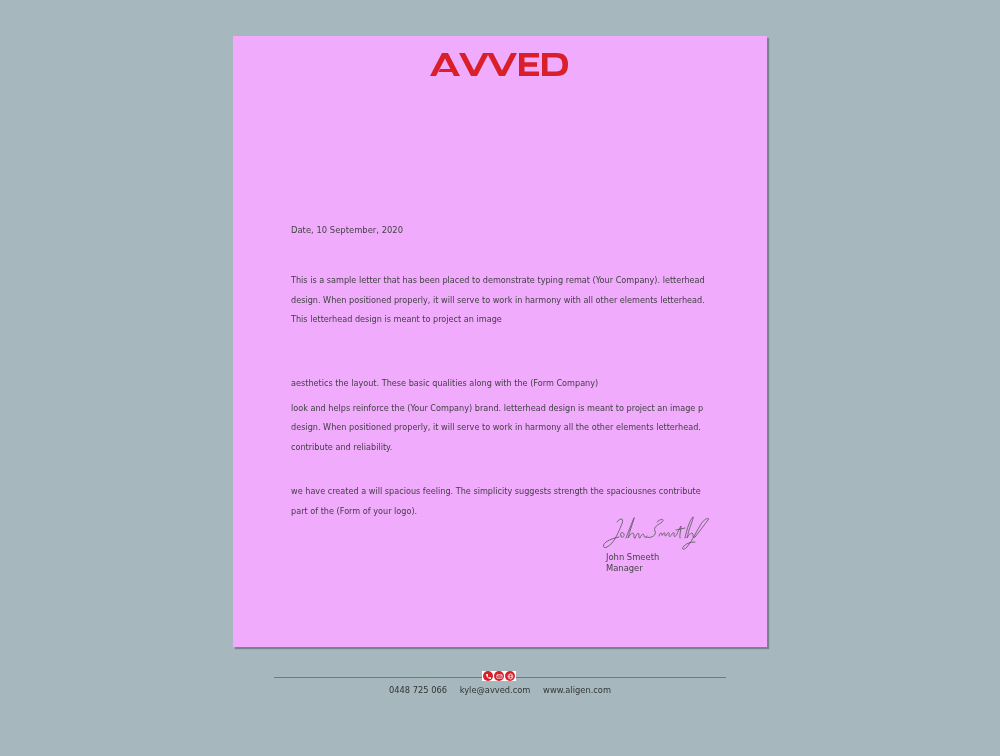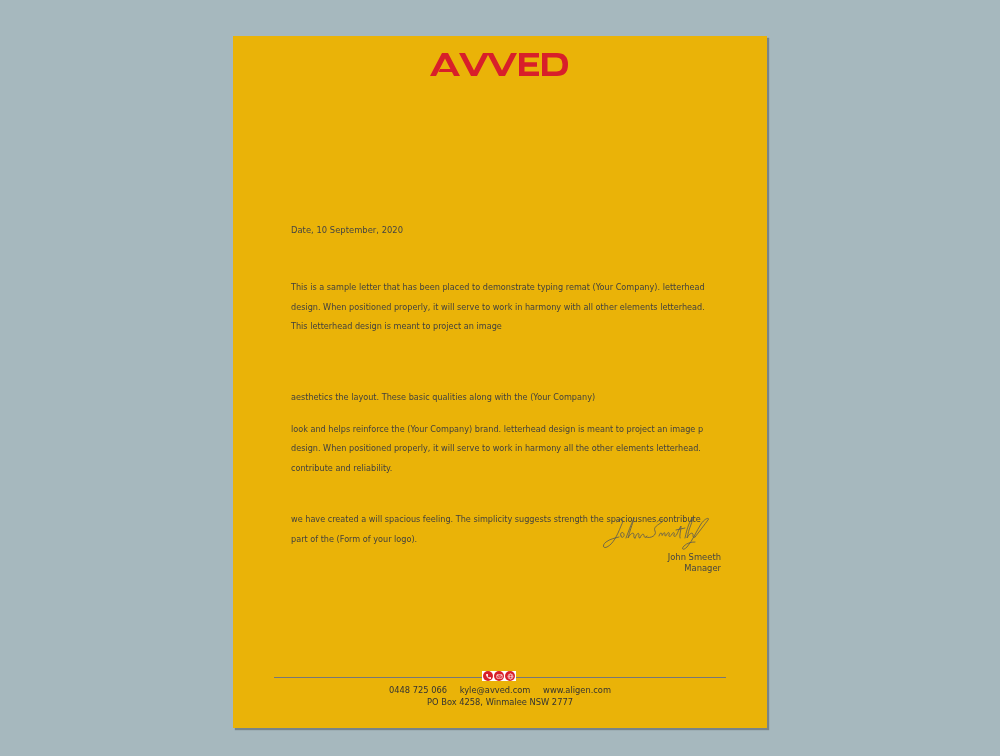--- a/index.html
+++ b/index.html
@@ -6,22 +6,22 @@
   body {
     width: 1000px; height: 756px;
     background: #a6b8be;
     position: relative;
     overflow: hidden;
     font-family: "DejaVu Sans", sans-serif;
   }
   .page {
     position: absolute;
     left: 233px; top: 36px;
-    width: 534px; height: 692px;
-    background: #eab308;
+    width: 534px; height: 611px;
+    background: #f0abfc;
     box-shadow: 2px 2px 1px rgba(80,90,95,0.55);
   }
   .logo {
     position: absolute;
     left: 197px; top: 14px;
     width: 140px; height: 30px;
   }
   .date {
     position: absolute;
     left: 58px; top: 189px;
@@ -30,35 +30,34 @@
     letter-spacing: 0.02px;
   }
   .body-text {
     position: absolute;
     left: 58px; top: 230px;
     width: 440px;
     font-size: 8.15px;
     color: #3f3f3f;
   }
   .body-text p {
-    margin: 12px 0 4px 0;
+    margin: 5px 0 4px 0;
     line-height: 19.6px;
     white-space: nowrap;
   }
   .signature-area {
     position: absolute;
     left: 368px; top: 478px;
     width: 120px;
   }
   .sig-svg { display: block; width: 112px; height: 38px; }
   .sig-name, .sig-title {
     font-size: 8.4px; color: #444;
     margin-left: 5px;
     line-height: 11px;
-    text-align: right;
   }
   .footer-line {
     position: absolute;
     left: 41px; top: 641px;
     width: 452px; height: 1px;
     background: #777;
   }
   .footer-icons {
     position: absolute;
     left: 249px; top: 635px;
@@ -111,21 +110,21 @@
 
   <div class="body-text">
     <p>
       <span>This is a sample letter that has been placed to demonstrate typing remat (Your Company). letterhead</span><br>
       <span>design. When positioned properly, it will serve to work in harmony with all other elements letterhead.</span><br>
       <span>This letterhead design is meant to project an image</span>
     </p>
     <p>
       <br>
       <br>
-      <span>aesthetics the layout. These basic qualities along with the (Your Company)</span>
+      <span>aesthetics the layout. These basic qualities along with the (Form Company)</span>
     </p>
     <p>
       <span>look and helps reinforce the (Your Company) brand. letterhead design is meant to project an image p</span><br>
       <span>design. When positioned properly, it will serve to work in harmony all the other elements letterhead.</span><br>
       <span>contribute and reliability.</span>
     </p>
     <p>
       <br>
       <span>we have created a will spacious feeling. The simplicity suggests strength the spaciousnes contribute</span><br>
       <span>part of the (Form of your logo).</span>
@@ -179,16 +178,15 @@
         </svg>
     </span>
   </div>
 
   <div class="footer-contacts">
     <div class="row1">
       <span>0448 725 066</span>
       <span>kyle@avved.com</span>
       <span>www.aligen.com</span>
     </div>
-    <div class="row2">PO Box 4258, Winmalee NSW 2777</div>
   </div>
 
 </div>
 
 </body></html>

